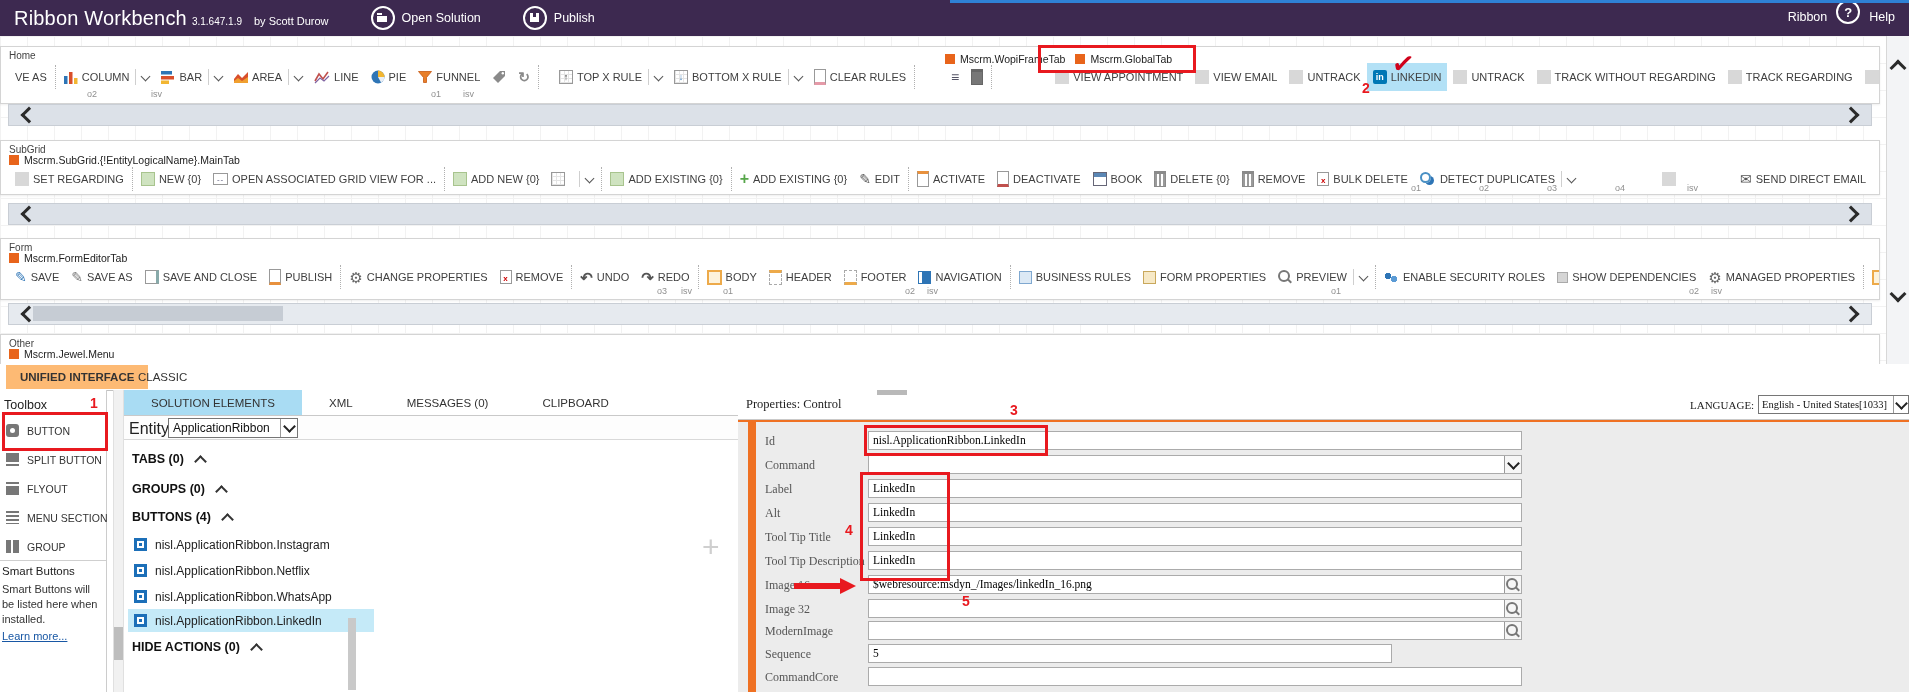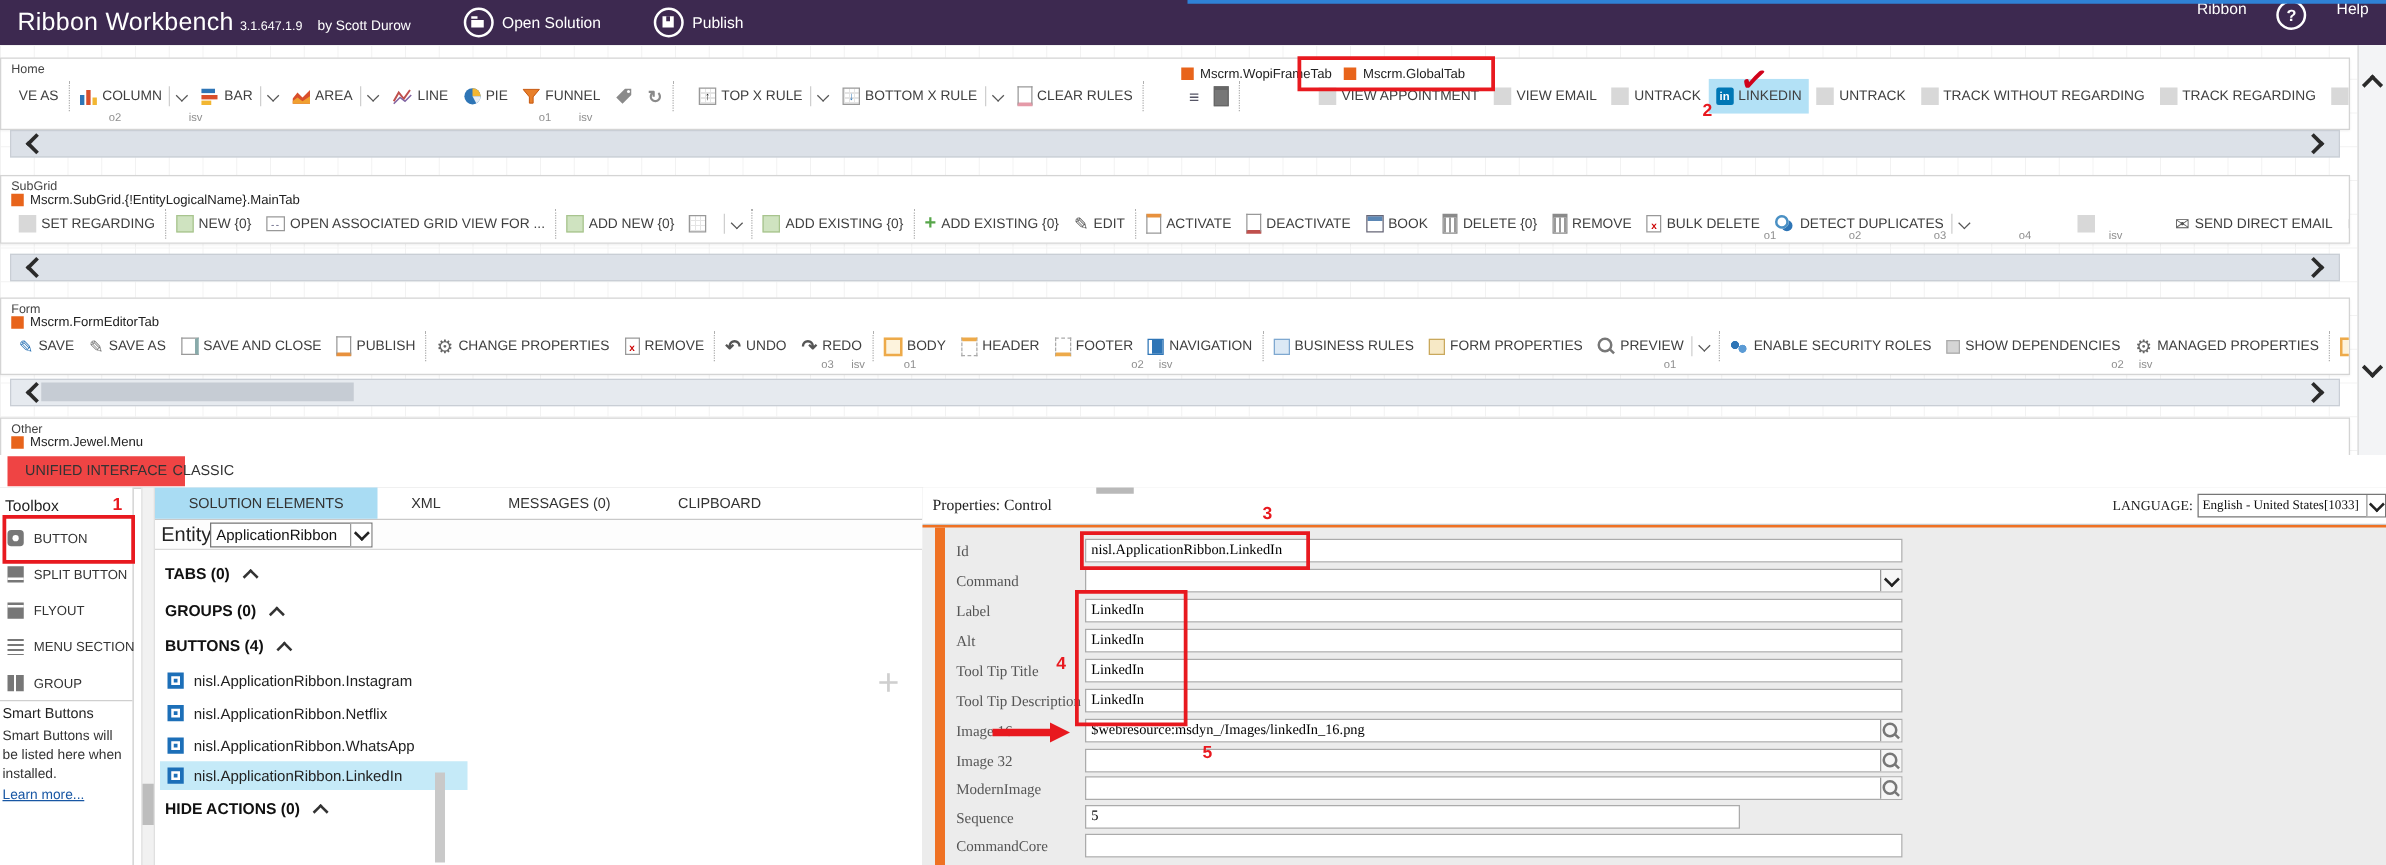--- a/index.html
+++ b/index.html
@@ -14,21 +14,21 @@
   .htitle .t2{font-size:10px;margin-left:5px;}
   .htitle .t3{font-size:11px;margin-left:12px;}
   .hbtn{display:flex;align-items:center;gap:7px;font-size:12.5px;margin-left:42px;cursor:pointer;white-space:nowrap;}
   .hcirc{width:20px;height:20px;border:2px solid #fff;border-radius:50%;position:relative;flex:none;
     display:inline-flex;align-items:center;justify-content:center;}
   .hcirc.folder::after{content:"";position:absolute;left:4px;top:8px;width:10px;height:6px;background:#fff;}
   .hcirc.folder::before{content:"";position:absolute;left:4px;top:5px;width:5px;height:2px;background:#fff;}
   .hcirc.floppy::after{content:"";position:absolute;left:5px;top:5px;width:9px;height:9px;background:#fff;}
   .hcirc.floppy::before{content:"";position:absolute;left:8px;top:5px;width:3px;height:4px;background:#3d2950;z-index:1;}
   .hcirc.q{font-size:13px;font-weight:bold;}
-  .hright{position:absolute;right:14px;top:0;height:24px;display:flex;align-items:flex-start;gap:24px;font-size:12.5px;}
+  .hright{position:absolute;right:14px;top:0;height:24px;display:flex;align-items:flex-end;gap:9px;font-size:12.5px;}
   
   #ribbonarea{position:absolute;left:0;top:36px;width:1886px;height:328px;background-color:#fff;
     background-image:linear-gradient(#f2f2f2 1px,transparent 1px),linear-gradient(90deg,#f2f2f2 1px,transparent 1px);
     background-size:27px 27px;}
   .strip{position:absolute;left:0;width:1878px;background:#fff;border:1px solid #d4d4d4;box-shadow:0 1px 2px rgba(0,0,0,.07);}
   #sec-home{top:10px;height:56px;}
   #sec-subgrid{top:104px;height:53px;}
   #sec-form{top:202px;height:60px;}
   #sec-other{top:298px;height:30px;}
   .slabel{position:absolute;top:3px;left:8px;font-size:10px;color:#444;}
@@ -69,21 +69,21 @@
   .schev{position:absolute;width:9px;height:9px;border-left:3px solid #2a2a2a;border-bottom:3px solid #2a2a2a;top:4px;}
   .schev.sleft{left:14px;transform:rotate(45deg);}
   .schev.sright{right:14px;transform:rotate(-135deg);}
   #vscroll{position:absolute;left:1886px;top:36px;width:23px;height:328px;background:#f3f4f6;border-left:1px solid #d8d8d8;}
   #vscroll .schev{left:5px;}
   #vscroll .sup{top:26px;transform:rotate(135deg);}
   #vscroll .sdown{top:252px;transform:rotate(-45deg);}
   
   #tabbar{position:absolute;left:0;top:364px;width:1909px;height:26px;background:#fff;border-bottom:1px solid #c2c2c2;}
   .itab{position:absolute;top:1px;height:24px;display:flex;align-items:center;padding:0 14px;font-size:11.5px;color:#333;cursor:pointer;white-space:nowrap;}
-  #itab-unified{left:6px;background:#ef4444;}
+  #itab-unified{left:6px;background:#fdba74;font-weight:bold;}
   #itab-classic{left:124px;}
   
   #toolbox{position:absolute;left:0;top:390px;width:106px;height:302px;background:#fff;border-right:1px solid #ccc;}
   #toolbox .ttl{position:absolute;left:4px;top:8px;font-size:12.5px;color:#222;}
   .tbitem{position:absolute;left:6px;display:flex;align-items:center;gap:8px;font-size:10.5px;color:#333;cursor:pointer;white-space:nowrap;}
   .tbi{width:13px;height:13px;background:#777;position:relative;flex:none;}
   .tbi.i-btn{border-radius:3px;}
   .tbi.i-btn::after{content:"";position:absolute;inset:4px;background:#fff;border-radius:50%;}
   .tbi.i-split::after{content:"";position:absolute;left:0;right:0;bottom:2px;height:2px;background:#fff;}
   .tbi.i-flyout::after{content:"";position:absolute;left:0;right:0;top:2px;height:2px;background:#fff;}

